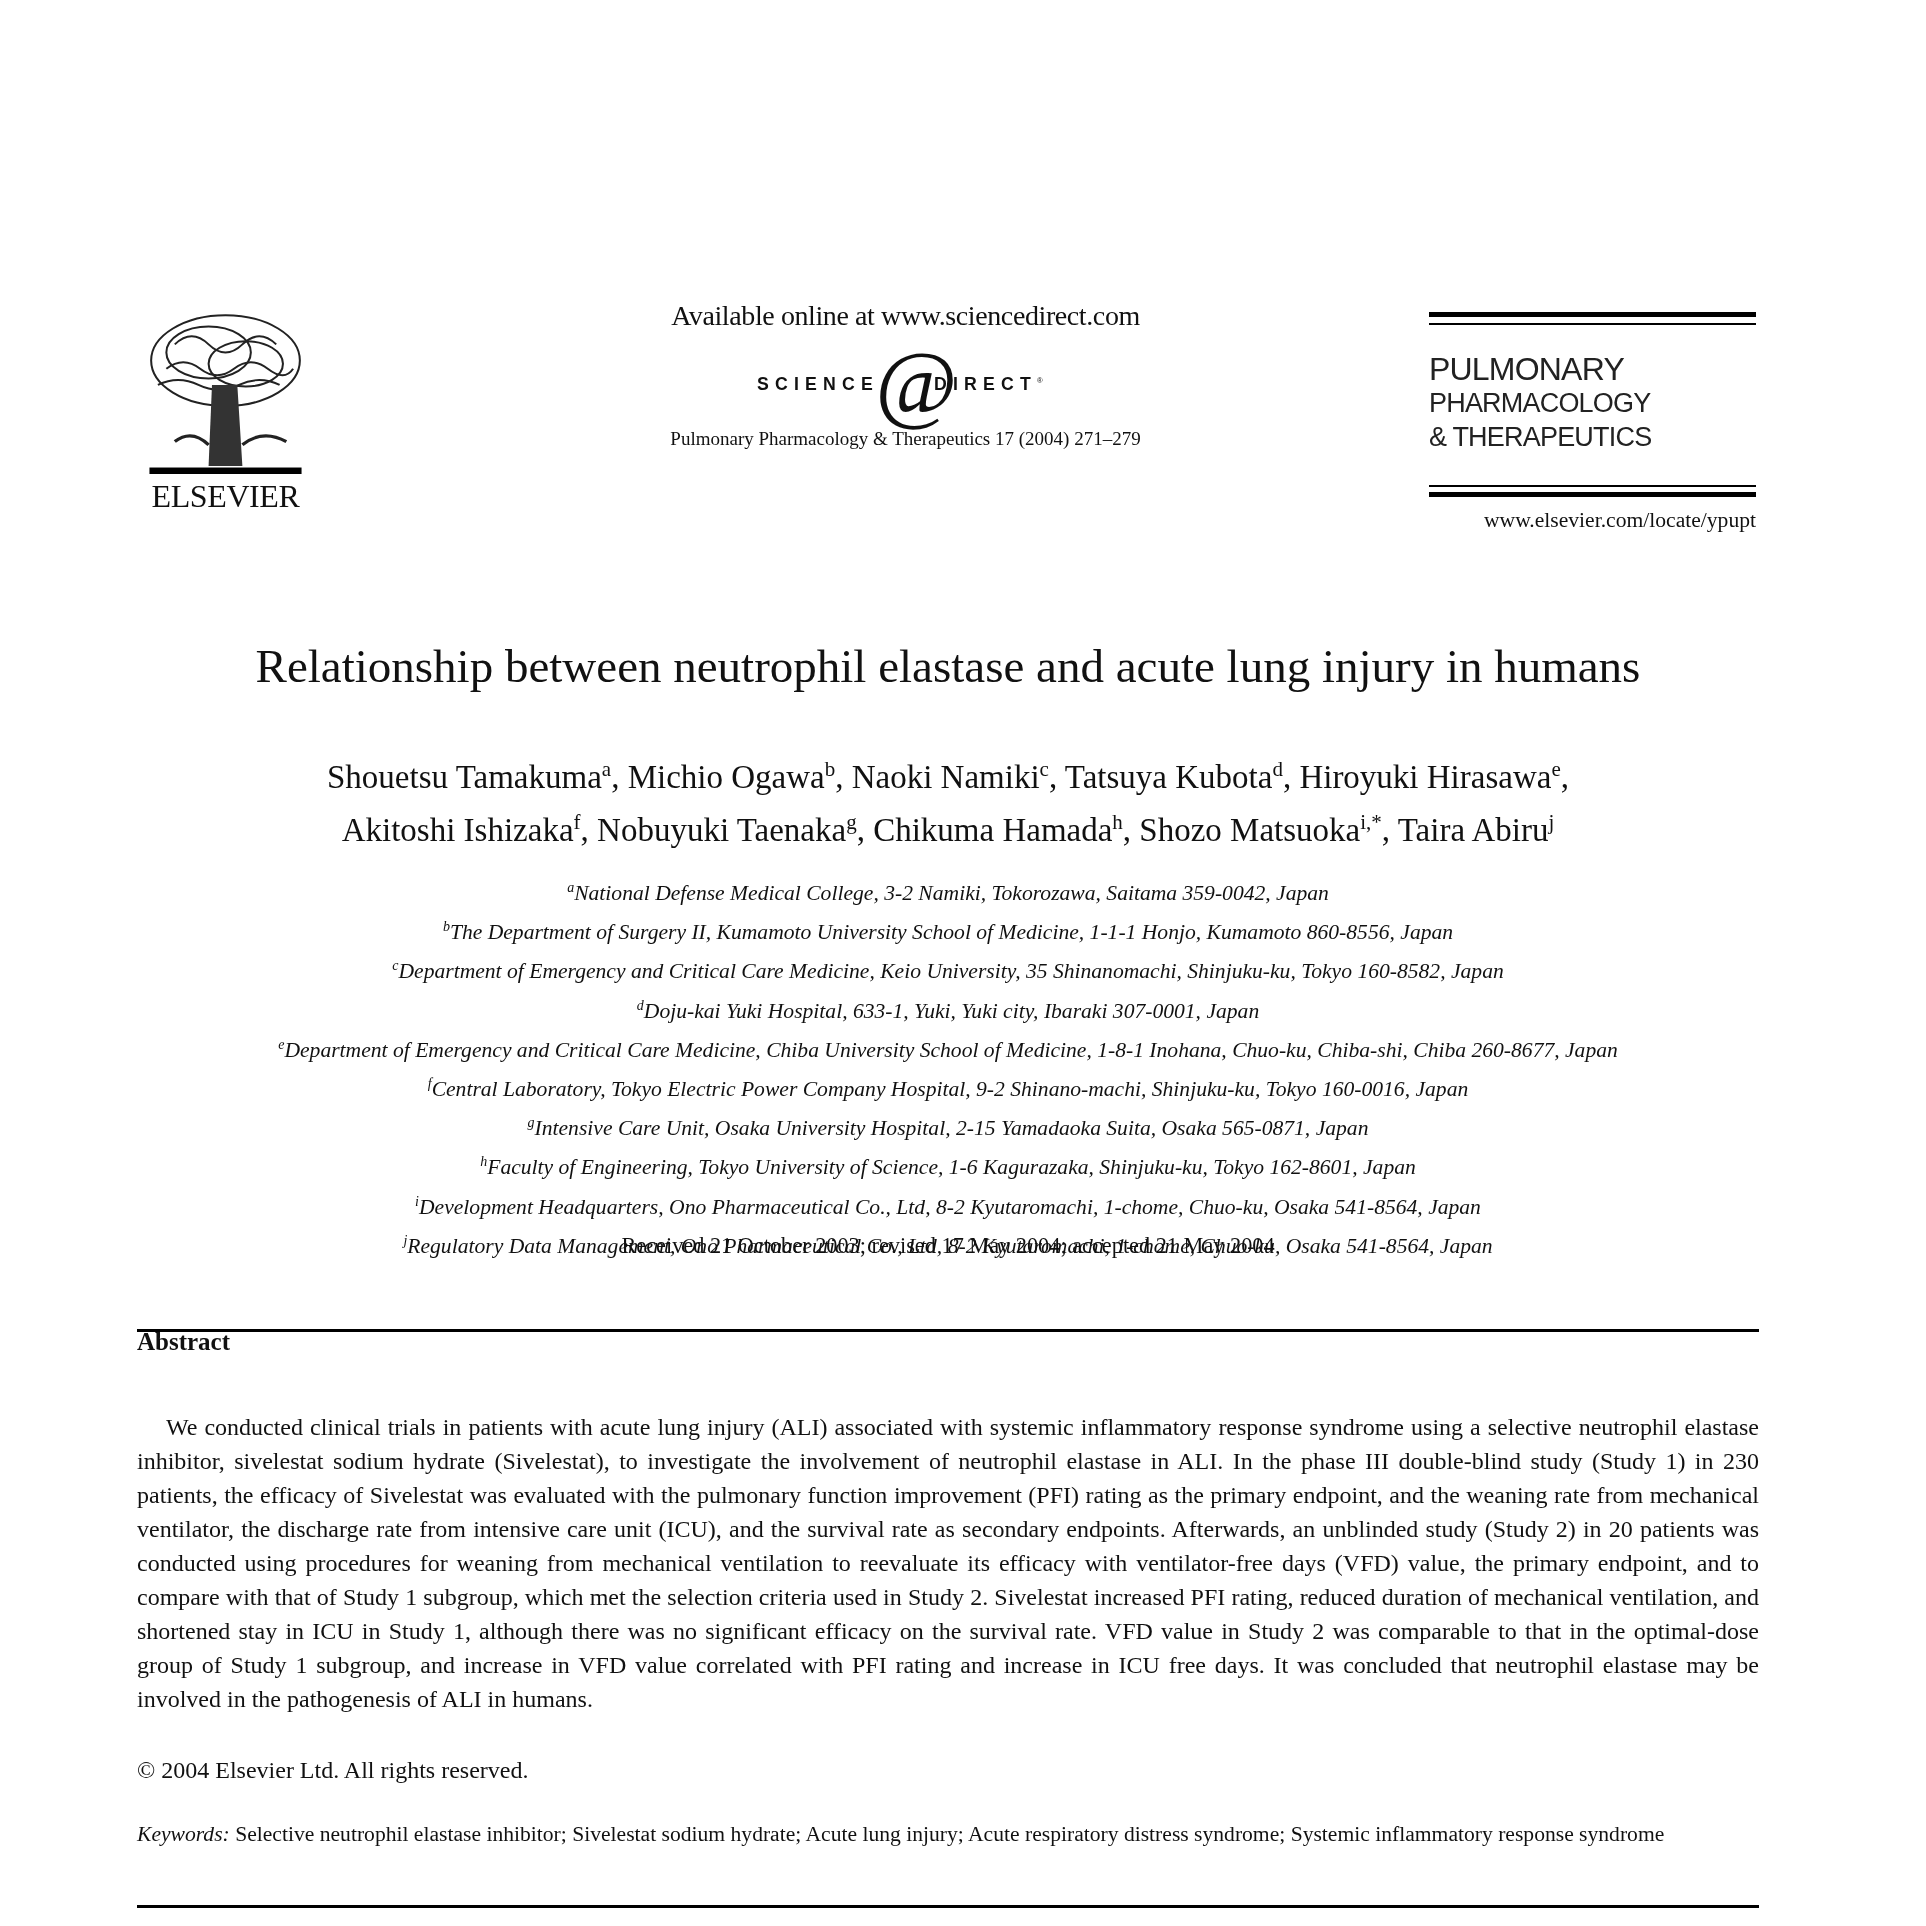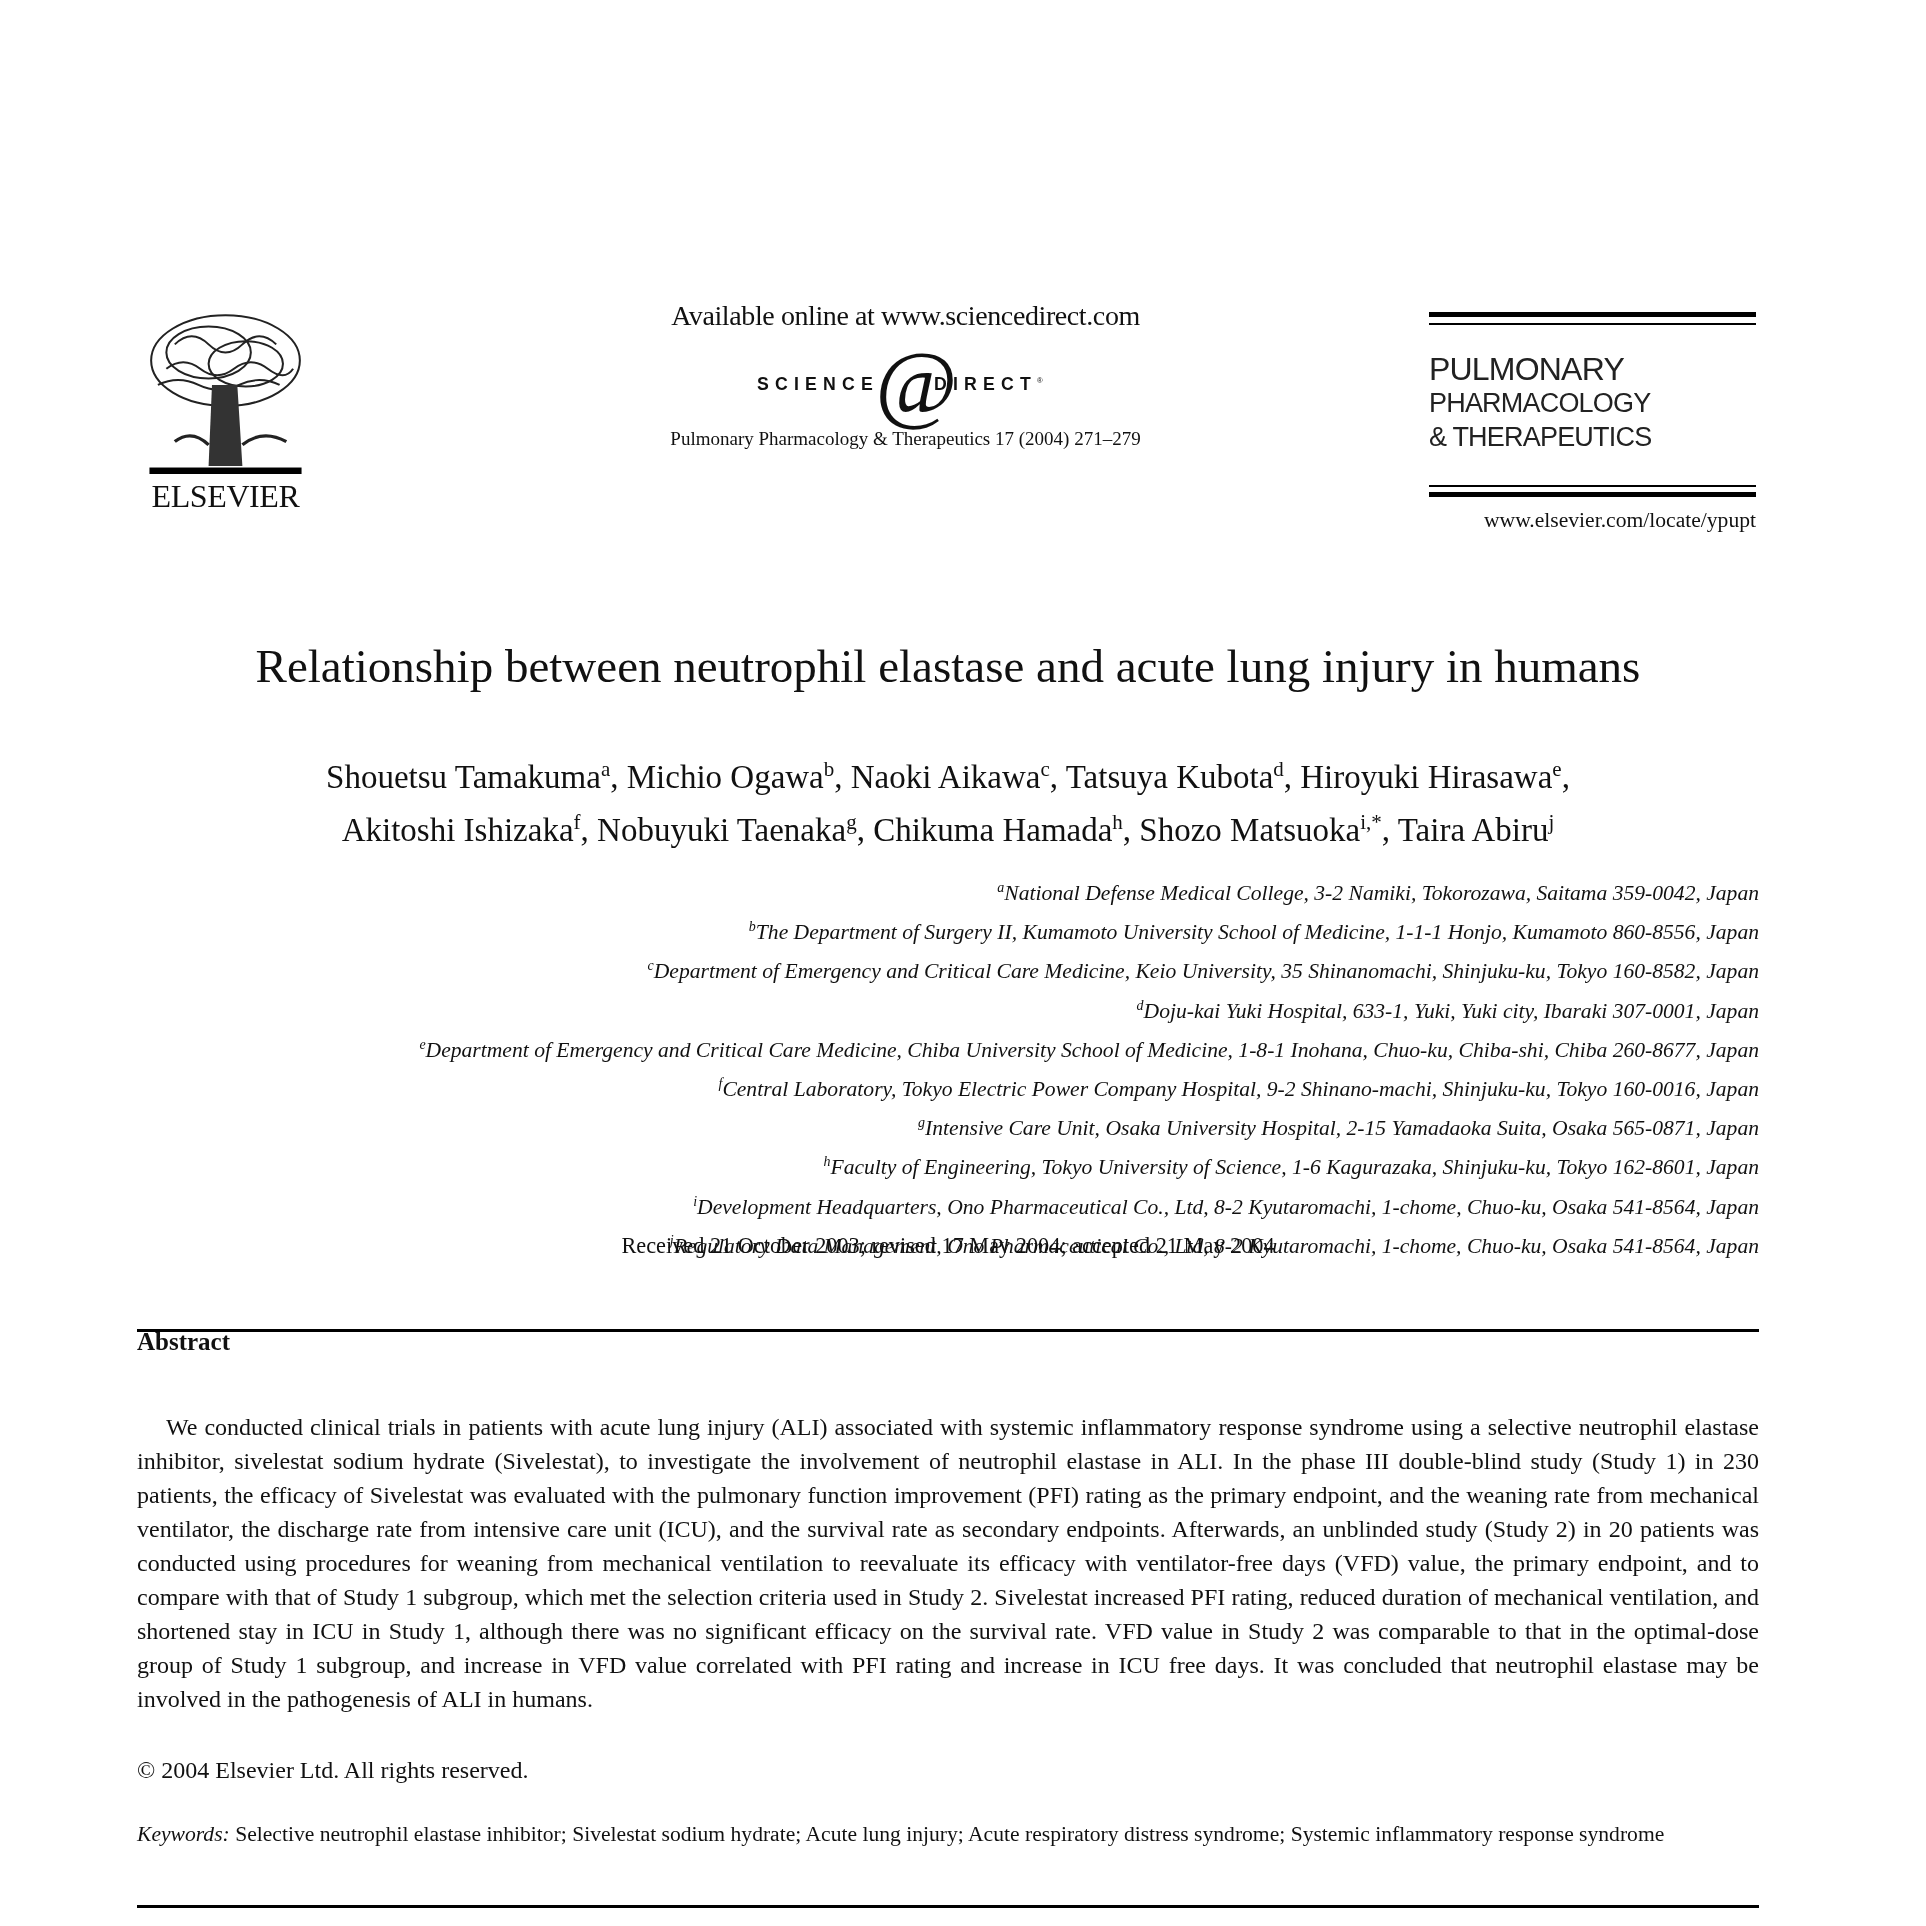--- a/index.html
+++ b/index.html
@@ -21,21 +21,21 @@
   .rule-thick { height:5.4px; background:#000; }
   .rule-thin { height:1.9px; background:#000; margin-top:5.4px; }
   #journal-name { font-family:"Liberation Sans", sans-serif; margin:27px 0 31px 0; color:#222; }
   #journal-name div { font-size:32px; line-height:34px; letter-spacing:-0.8px; }
   #journal-name div:nth-child(2), #journal-name div:nth-child(3) { font-size:27px; line-height:34px; }
   #journal-url { left:1425px; top:508px; width:331px; text-align:right; font-size:21.6px; }
   
   #paper-title { left:137px; top:639px; width:1622px; text-align:center; font-size:47px; }
   #authors { left:137px; top:747px; width:1622px; text-align:center; font-size:33px; line-height:45px; }
   #authors sup { font-size:21px; }
-  #affiliations { left:137px; top:871px; width:1622px; text-align:right; font-style:italic; font-size:21.6px; line-height:34px; }
+  #affiliations { left:137px; top:871px; width:1622px; text-align:center; font-style:italic; font-size:21.6px; line-height:34px; }
   #affiliations sup { font-size:14px; }
   #received { left:137px; top:1233px; width:1622px; text-align:center; font-size:22.3px; }
   .hrule { left:137px; width:1622px; height:2.7px; background:#000; }
   
   #abstract-heading { left:137px; top:1328px; font-weight:bold; font-size:25px;text-align:right; }
   #abstract-body { left:137px; top:1410px; width:1622px; font-size:24px; line-height:34px; text-align:justify; text-indent:29px; }
   #copyright { left:137px; top:1757px; font-size:24px; }
   #keywords { left:137px; top:1818px; width:1622px; font-size:21.6px; line-height:32px; text-align:justify; }
   #keywords .kw-label { font-style:italic; }
 </style>
@@ -82,21 +82,21 @@
   <div class="rule-thick" style="margin-top:5.4px"></div>
 </div>
 <div id="journal-url" class="abs">www.elsevier.com/locate/ypupt</div>
 
 <div id="paper-title" class="abs">Relationship between neutrophil elastase and acute lung injury in humans</div>
 
 <div id="authors" class="abs">
   <div>
     <span><span>Shouetsu Tamakuma</span><sup>a</sup></span>,
     <span><span>Michio Ogawa</span><sup>b</sup></span>,
-    <span><span>Naoki Aikawa</span><sup>c</sup></span>,
+    <span><span>Naoki Namiki</span><sup>c</sup></span>,
     <span><span>Tatsuya Kubota</span><sup>d</sup></span>,
     <span><span>Hiroyuki Hirasawa</span><sup>e</sup></span>,
   </div>
   <div>
     <span><span>Akitoshi Ishizaka</span><sup>f</sup></span>,
     <span><span>Nobuyuki Taenaka</span><sup>g</sup></span>,
     <span><span>Chikuma Hamada</span><sup>h</sup></span>,
     <span><span>Shozo Matsuoka</span><sup>i,*</sup></span>,
     <span><span>Taira Abiru</span><sup>j</sup></span>
   </div>

